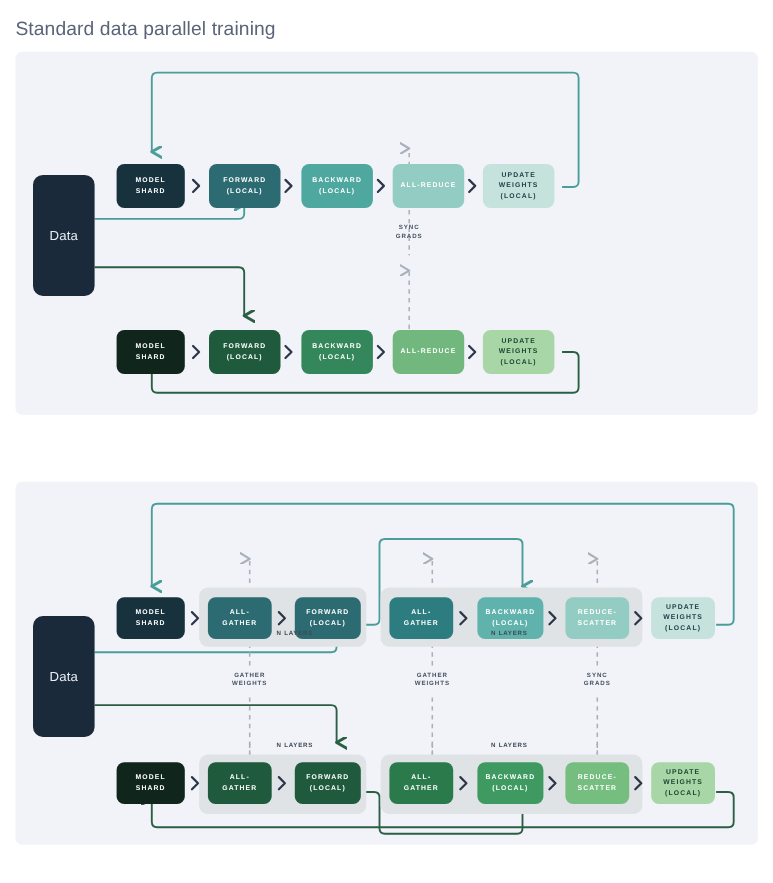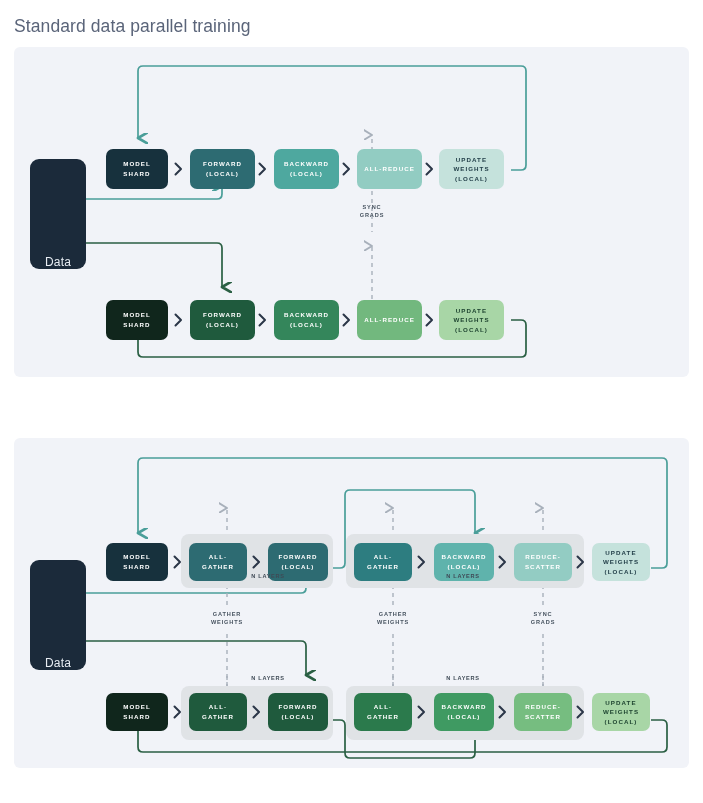--- a/index.html
+++ b/index.html
@@ -39,21 +39,21 @@
     line-height:1.55;
     box-sizing:border-box;
     padding:2px;
     z-index:3;
   }
   .node span{display:block;white-space:pre-line;}
   .databox{
     position:absolute;
     background:#1b2a3a;
     border-radius:9px;
-    display:flex;align-items:flex-end;justify-content:center;
+    display:flex;align-items:center;justify-content:center;
     color:#e8edf3;
     font-size:12px;
     letter-spacing:.2px;
     font-weight:400;
     z-index:4;
   }
   .group-band{
     position:absolute;
     background:#e0e3e6;
     border-radius:8px;

